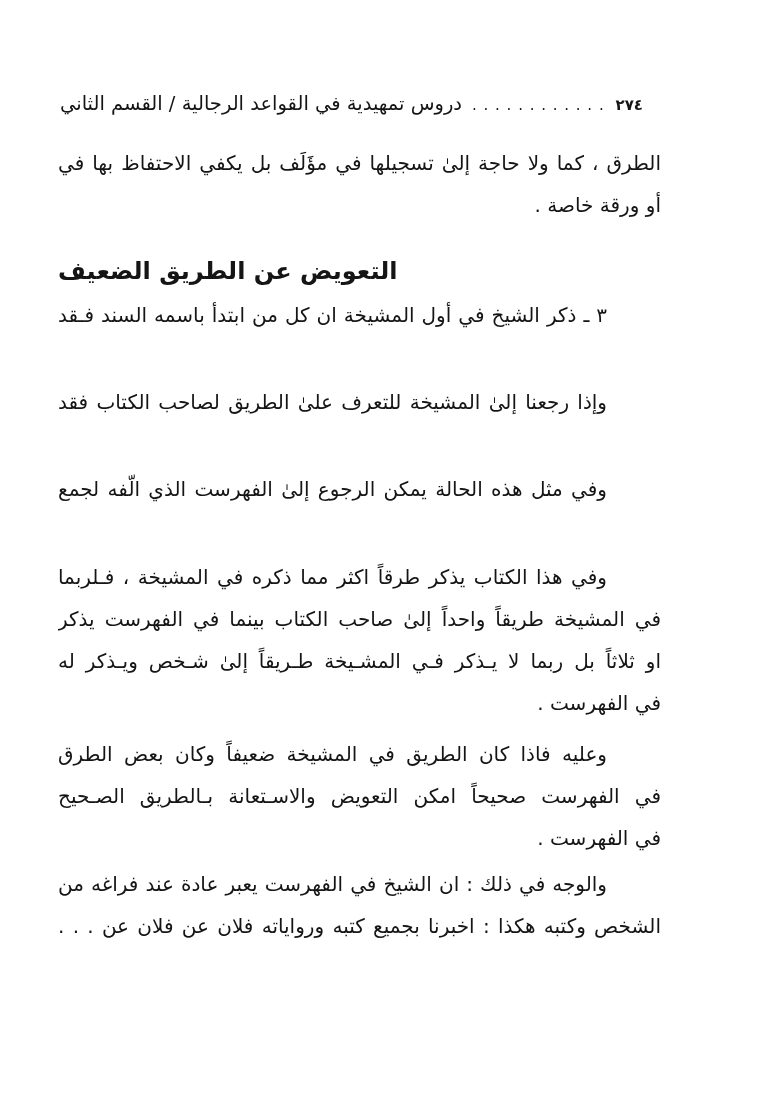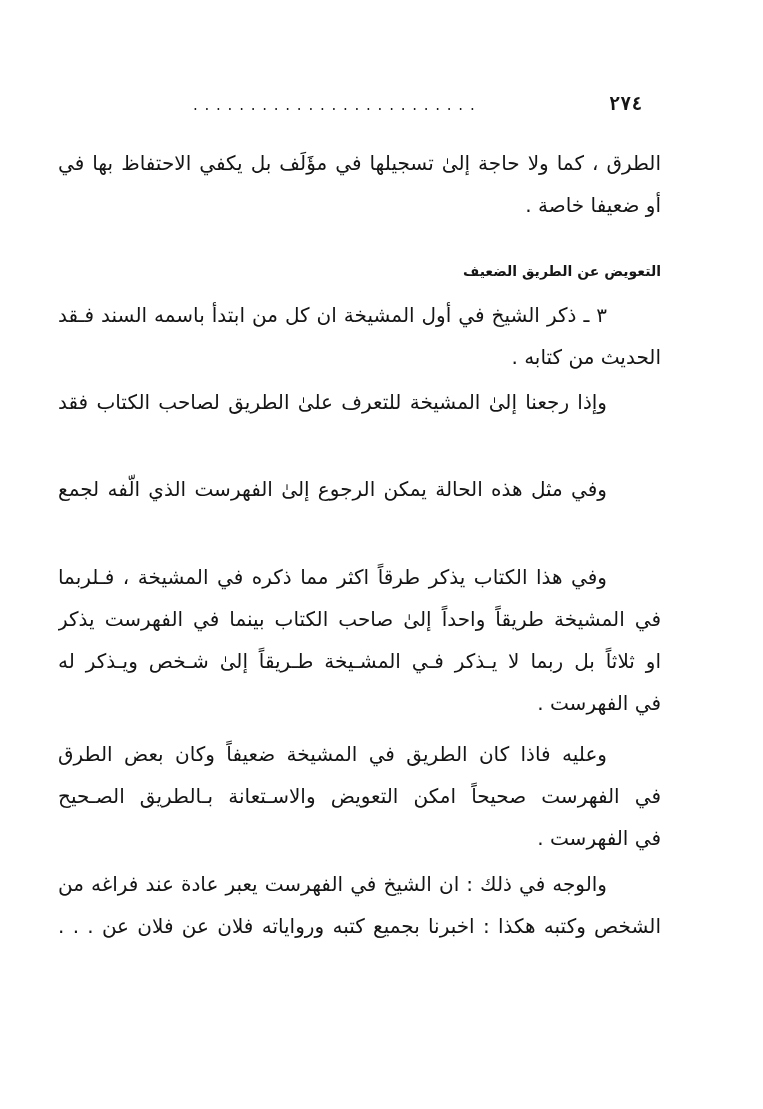--- a/index.html
+++ b/index.html
@@ -13,71 +13,70 @@
     color:#151515;
     overflow:hidden;
   }
   
   .running-header {
     position:absolute; top:92px; right:120px; left:60px;
     display:flex; align-items:baseline;
     direction:rtl;
   }
   .page-number {
-    font-size:19px; font-weight:bold; white-space:nowrap;
+    font-size:15px; font-weight:bold; white-space:nowrap;
     letter-spacing:1px;
-    font-family:Liberation Mono, monospace;
   }
   .dot-leader {
     flex:1 1 auto; overflow:hidden; white-space:nowrap;
     direction:ltr; text-align:center;
     font-size:15px; letter-spacing:1px;
     margin:0 10px;
     color:#1c1c1c;
   }
   .running-title {
     font-size:19.5px; white-space:nowrap;
   }
   
   .section-heading {
     position:absolute; right:102px; left:58px; top:250px;
-    font-size:14px; font-weight:bold;
+    font-size:24px; font-weight:bold;
     line-height:42px;
-    text-align:right;
+    text-align:left;
   }
   
   .para {
     position:absolute; right:102px; left:58px;
     font-size:20px; line-height:42px;
   }
   .line { overflow:hidden; height:42px; }
   .line.fill  { text-align:justify; text-align-last:justify; }
   .line.first { padding-right:54px; text-align:justify; text-align-last:justify; }
   .line.last  { text-align:right; }
 </style>
 </head>
 <body>
 
 <div class="page">
 
   <div class="running-header">
     <span class="page-number">٢٧٤</span>
     <span class="dot-leader">. . . . . . . . . . . . . . . . . . . . . . . . .</span>
+    <span class="running-title">دروس تمهيدية في القواعد الرجالية / القسم الثاني</span>
   </div>
 
   <div class="para" style="top:142px">
     <div class="line fill">الطرق ، كما ولا حاجة إلىٰ تسجيلها في مؤَلَف بل يكفي الاحتفاظ بها في القلب</div>
-    <div class="line last">أو ضعيفا خاصة .</div>
+    <div class="line last">أو ورقة خاصة .</div>
   </div>
 
   <div class="section-heading">التعويض عن الطريق الضعيف</div>
 
   <div class="para" style="top:294px">
     <div class="line first">٣ ـ ذكر الشيخ في أول المشيخة ان كل من ابتدأ باسمه السند فـقد اخـذ</div>
-    <div class="line last">الحديث من كتابه .</div>
   </div>
 
   <div class="para" style="top:381px">
     <div class="line first">وإذا رجعنا إلىٰ المشيخة للتعرف علىٰ الطريق لصاحب الكتاب فقد لا نجد</div>
   </div>
 
   <div class="para" style="top:468px">
     <div class="line first">وفي مثل هذه الحالة يمكن الرجوع إلىٰ الفهرست الذي الّفه لجمع اسـماء</div>
   </div>
 

